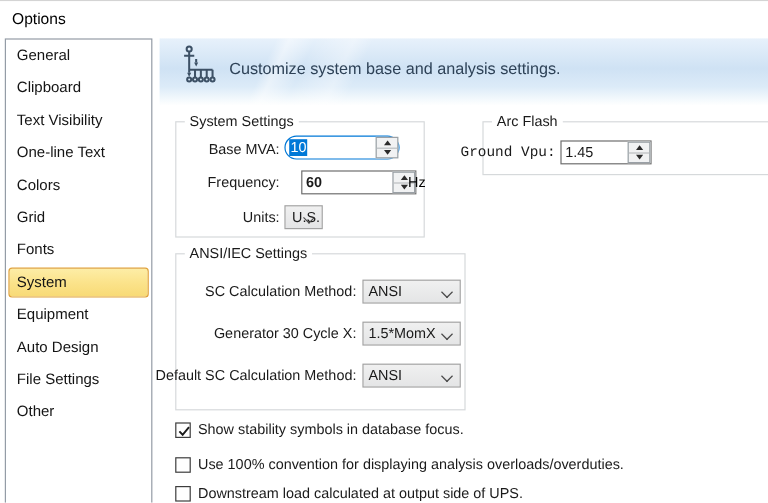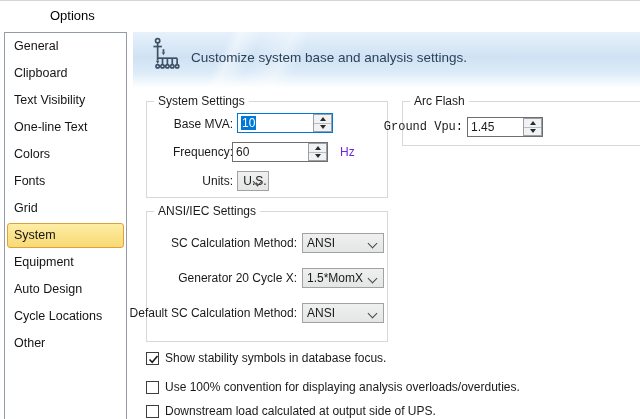--- a/index.html
+++ b/index.html
@@ -1,21 +1,21 @@
 <!DOCTYPE html>
 <html><head>
 <meta charset="utf-8">
 <style>
   html,body{margin:0;padding:0;background:#fff;}
   body{font-family:"Liberation Sans","DejaVu Sans",sans-serif;color:#1a1a1a;}
   #win{position:relative;width:640px;height:419px;overflow:hidden;background:#fff;border-top:1px solid #d4d4d4;box-sizing:border-box;}
 
   
   .titlebar{position:absolute;left:0;top:0;width:640px;height:30px;background:#fff;}
-  .title-text{position:absolute;left:10px;top:7px;font-size:13px;color:#000;margin-left:40px;}
+  .title-text{position:absolute;left:10px;top:7px;font-size:13px;color:#000;}
 
   
   .sidebar{position:absolute;left:4px;top:31px;width:123px;height:390px;background:#fff;border:1px solid #949ca6;box-sizing:border-box;}
   .nav-item{height:27px;line-height:27px;padding-left:9px;font-size:12.5px;color:#141414;cursor:default;white-space:nowrap;}
   .nav-item.selected{height:23px;line-height:23px;margin:1px 2px;padding-left:6px;border:1px solid #e0a138;border-radius:3px;
     background:linear-gradient(180deg,#fdeda6 0%,#fbe38b 50%,#f8da76 100%);}
 
   
   .band{position:absolute;left:133px;top:31px;width:516px;height:56px;
     background:
@@ -41,21 +41,21 @@
   .spin .sbtn{flex:1;display:flex;align-items:center;justify-content:center;}
   .spin .sbtn + .sbtn{border-top:1px solid #b9bdc1;}
   .tri-up{width:0;height:0;border-left:3px solid transparent;border-right:3px solid transparent;border-bottom:4px solid #2b2b2b;}
   .tri-down{width:0;height:0;border-left:3px solid transparent;border-right:3px solid transparent;border-top:4px solid #2b2b2b;}
 
   
   .combo{position:absolute;height:20px;box-sizing:border-box;border:1px solid #a2a2a2;
     background:linear-gradient(180deg,#f0f0f0,#e4e5e6);font-size:12px;line-height:18px;padding-left:4px;cursor:default;}
   .combo .chev{position:absolute;right:7px;top:6px;width:6px;height:6px;border-right:1px solid #474747;border-bottom:1px solid #474747;transform:rotate(45deg);}
 
-  .suffix{position:absolute;font-size:12px;color:#6d28d9;}
+  .suffix{position:absolute;font-size:12px;color:#000000;}
 
   
   .cbrow{position:absolute;display:flex;align-items:center;}
   .cbox{width:13px;height:13px;box-sizing:border-box;border:1px solid #3d3d3d;background:#fff;margin-right:6px;position:relative;flex:0 0 13px;}
   .cbox svg{position:absolute;left:0;top:0;}
   .cblabel{font-size:12px;color:#1a1a1a;white-space:nowrap;}
 </style>
 </head>
 <body>
 
@@ -64,26 +64,26 @@
   <div class="titlebar">
     <div class="title-text">Options</div>
   </div>
 
   <div class="sidebar">
     <div class="nav-item"><span>General</span></div>
     <div class="nav-item"><span>Clipboard</span></div>
     <div class="nav-item"><span>Text Visibility</span></div>
     <div class="nav-item"><span>One-line Text</span></div>
     <div class="nav-item"><span>Colors</span></div>
+    <div class="nav-item"><span>Grid</span></div>
     <div class="nav-item"><span>Fonts</span></div>
-    <div class="nav-item"><span>Grid</span></div>
     <div class="nav-item selected"><span>System</span></div>
     <div class="nav-item"><span>Equipment</span></div>
     <div class="nav-item"><span>Auto Design</span></div>
-    <div class="nav-item"><span>Cycle Locations</span></div>
+    <div class="nav-item"><span>File Settings</span></div>
     <div class="nav-item"><span>Other</span></div>
   </div>
 
   <div class="band">
     <span class="band-icon">
       <svg width="36" height="36" viewBox="0 0 34 34">
         <circle cx="11" cy="3.6" r="2"></circle>
         <line x1="11" y1="5.6" x2="11" y2="22.3"></line>
         <line x1="7" y1="9" x2="15" y2="9"></line>
         <line x1="16.5" y1="11.5" x2="16.5" y2="14.3"></line>
@@ -97,38 +97,38 @@
         <circle cx="11" cy="27.6" r="1.6"></circle>
         <circle cx="15.6" cy="27.6" r="1.6"></circle>
         <circle cx="20.2" cy="27.6" r="1.6"></circle>
         <circle cx="24.8" cy="27.6" r="1.6"></circle>
         <circle cx="29.4" cy="27.6" r="1.6"></circle>
       </svg>
     </span>
     <span class="band-text">Customize system base and analysis settings.</span>
   </div>
 
-  <div class="group" style="left:146px;top:100px;width:242px;height:97px;">
+  <div class="group" style="left:146px;top:100px;width:208px;height:97px;">
     <span class="gtitle">System Settings</span>
   </div>
   <div class="flabel" style="right:407px;top:116px;">Base MVA:</div>
-  <div class="spinedit focused" style="left:237px;top:112px;width:96px;">
+  <div class="spinedit focused" style="left:237px;top:112px;width:96px;border-radius:10px;">
     <div class="val"><span class="sel">10</span></div>
     <div class="spin">
       <div class="sbtn">
           <span class="tri-up"></span>
         </div>
       <div class="sbtn">
           <span class="tri-down"></span>
         </div>
     </div>
   </div>
 
   <div class="flabel" style="right:407px;top:144px;">Frequency:</div>
-  <div class="spinedit" style="left:232px;top:141px;width:96px;">
+  <div class="spinedit" style="left:251px;top:141px;width:96px;font-weight:bold;">
     <div class="val">60</div>
     <div class="spin">
       <div class="sbtn">
           <span class="tri-up"></span>
         </div>
       <div class="sbtn">
           <span class="tri-down"></span>
         </div>
     </div>
   </div>
@@ -157,21 +157,21 @@
   </div>
 
   <div class="group" style="left:146px;top:210px;width:242px;height:131px;">
     <span class="gtitle">ANSI/IEC Settings</span>
   </div>
   <div class="flabel" style="right:343px;top:235px;">SC Calculation Method:</div>
   <div class="combo" style="left:302px;top:232px;width:82px;">
     <span>ANSI</span>
     <span class="chev"></span>
   </div>
-  <div class="flabel" style="right:343px;top:270px;">Generator 20 Cycle X:</div>
+  <div class="flabel" style="right:343px;top:270px;">Generator 30 Cycle X:</div>
   <div class="combo" style="left:302px;top:267px;width:82px;">
     <span>1.5*MomX</span>
     <span class="chev"></span>
   </div>
   <div class="flabel" style="right:343px;top:305px;">Default SC Calculation Method:</div>
   <div class="combo" style="left:302px;top:302px;width:82px;">
     <span>ANSI</span>
     <span class="chev"></span>
   </div>
 

